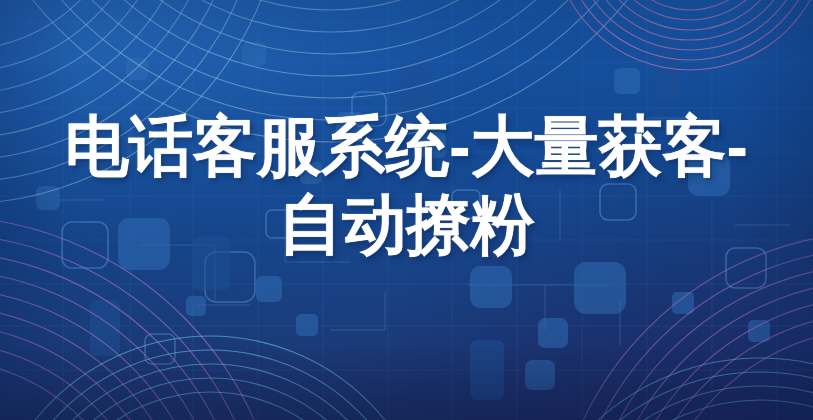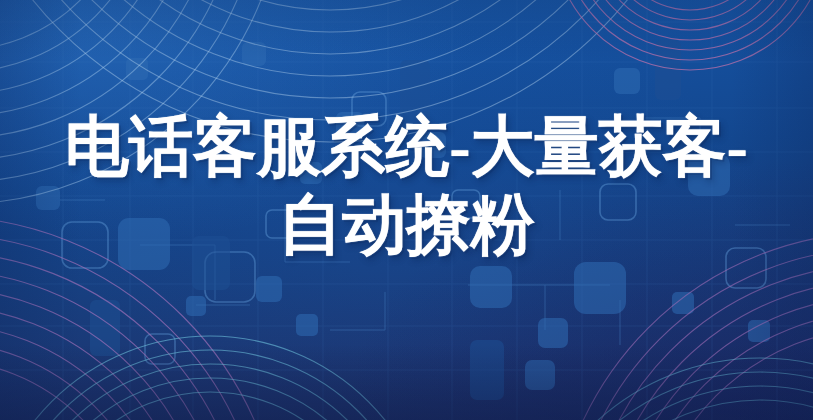--- a/index.html
+++ b/index.html
@@ -1,21 +1,21 @@
 <!DOCTYPE html>
 <html><head>
 <meta charset="utf-8">
 <style>
   html,body{margin:0;padding:0;background:#0d2a5e;}
   .banner{
     position:relative;
     width:813px;height:420px;
     overflow:hidden;
     background:#14509b;
-    font-family:Liberation Serif, serif;
+    font-family:Liberation Sans, sans-serif;
   }
   .layer{position:absolute;left:0;top:0;width:813px;height:420px;}
   .bg-gradient{
     background:linear-gradient(176deg,
       #1a5bab 0%,
       #15509e 18%,
       #13478f 40%,
       #173f80 62%,
       #1c3672 82%,
       #1f2f66 100%);

